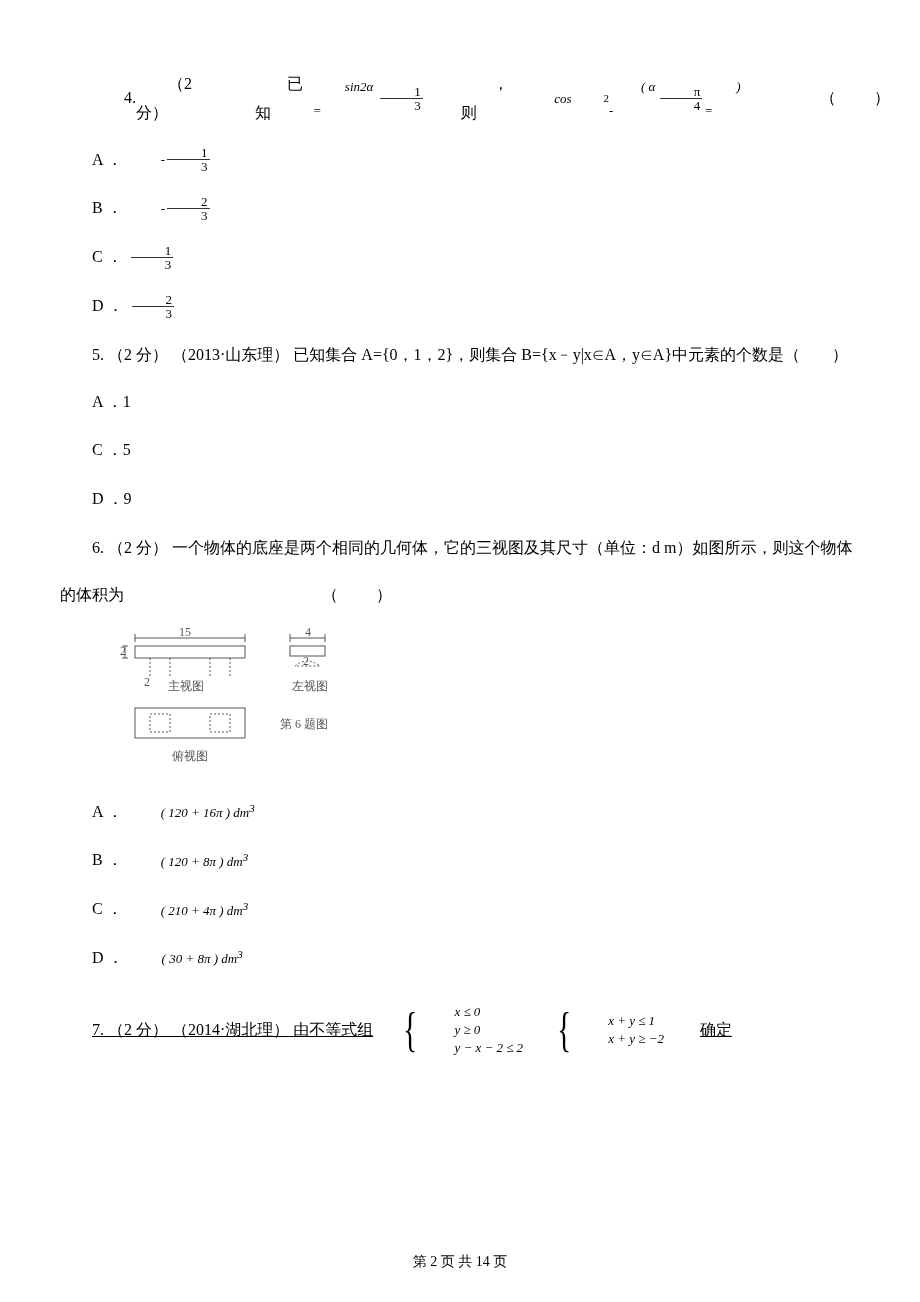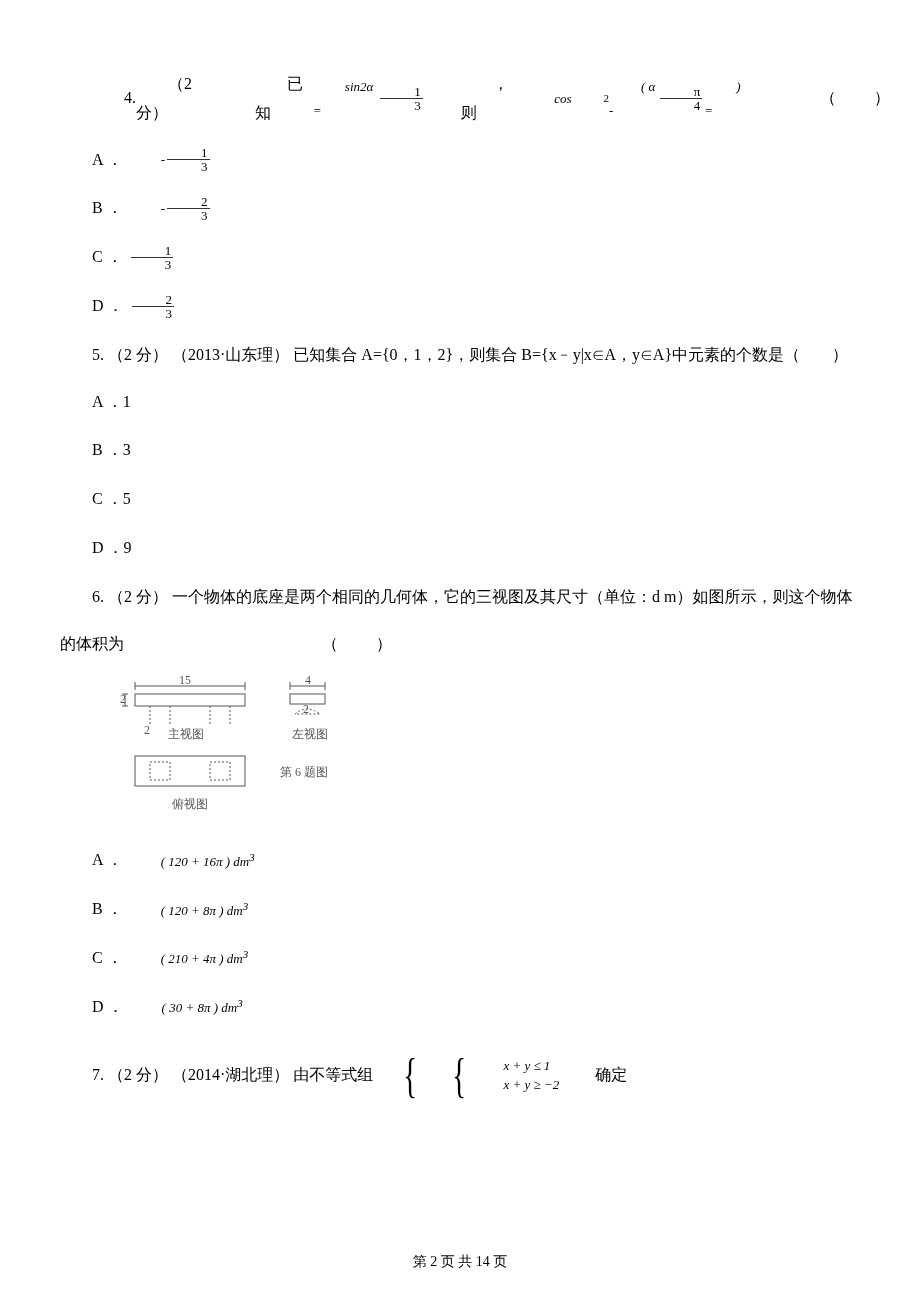--- a/index.html
+++ b/index.html
@@ -64,21 +64,21 @@
       text-align: center;
       font-size: 14px;
     }
     .q7-line {
       display: flex;
       align-items: center;
       flex-wrap: nowrap;
       text-indent: 2em;
       margin-top: 30px;
     }
-    .q7-line .inline-text { white-space: nowrap; }
+    .q7-line .inline-text { white-space: nowrap; text-decoration: underline; }
   </style>
 </head>
 <body>
 
 <div class="question">
   <span class="inline">
     <span>4.</span>
     <span>（2 分）</span>&nbsp;
     <span>已知</span>
     <span class="math-small">sin2α =</span>
@@ -131,21 +131,20 @@
 </div>
 
 <div class="question">
   <span>5.</span>
   <span>（2 分）</span>
   <span>（2013·山东理）</span>
   <span>已知集合 A={0，1，2}，则集合 B={x﹣y|x∈A，y∈A}中元素的个数是（　　）</span>
 </div>
 <div class="options">
   <div class="option">A ．1</div>
-  <div class="option">B ．3</div>
   <div class="option">C ．5</div>
   <div class="option">D ．9</div>
 </div>
 
 <div class="question">
   <span>6.</span>
   <span>（2 分）</span>
   <span>一个物体的底座是两个相同的几何体，它的三视图及其尺寸（单位：d m）如图所示，则这个物体</span>
 </div>
 <div style="text-indent:0; margin-bottom:18px;">
@@ -221,20 +220,25 @@
 </div>
 
 <div class="q7-line">
   <span class="inline-text">
     <span>7.</span>
     <span>（2 分）</span>
     <span>（2014·湖北理）</span>
     <span>由不等式组</span>
   </span>
   <span class="brace">{</span>
+  <span class="system">
+    <span>x ≤ 0</span>
+    <span>y ≥ 0</span>
+    <span>y − x − 2 ≤ 2</span>
+  </span>
   <span class="brace">{</span>
   <span class="system">
     <span>x + y ≤ 1</span>
     <span>x + y ≥ −2</span>
   </span>
   <span class="inline-text">确定</span>
 </div>
 
 <div class="footer">第 2 页 共 14 页</div>
 

